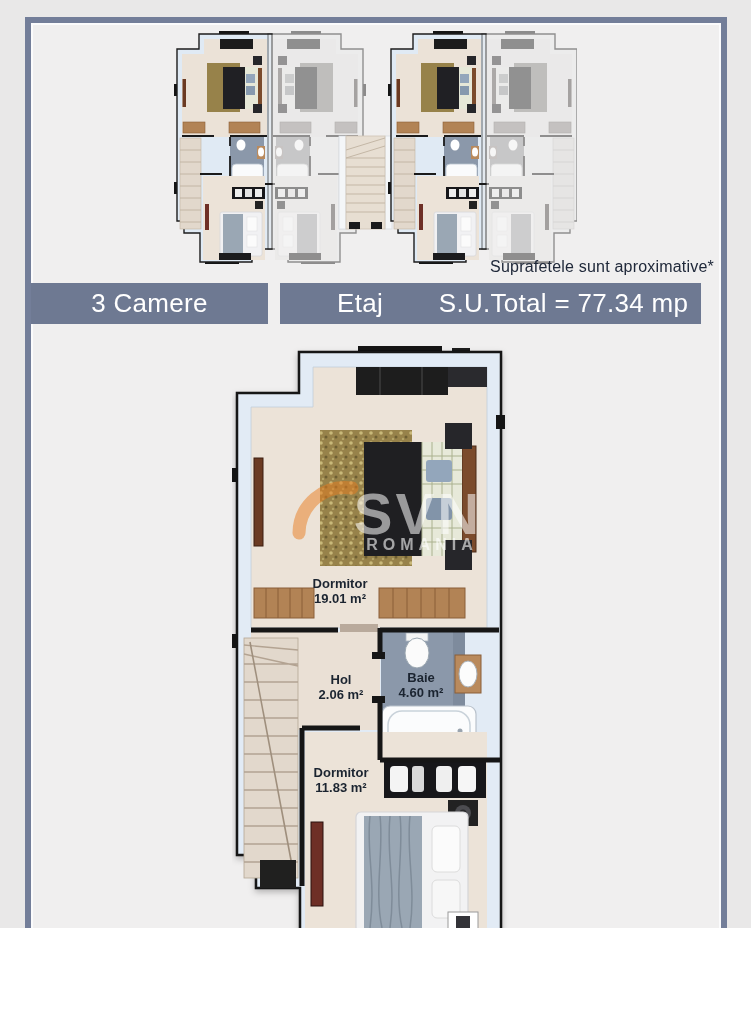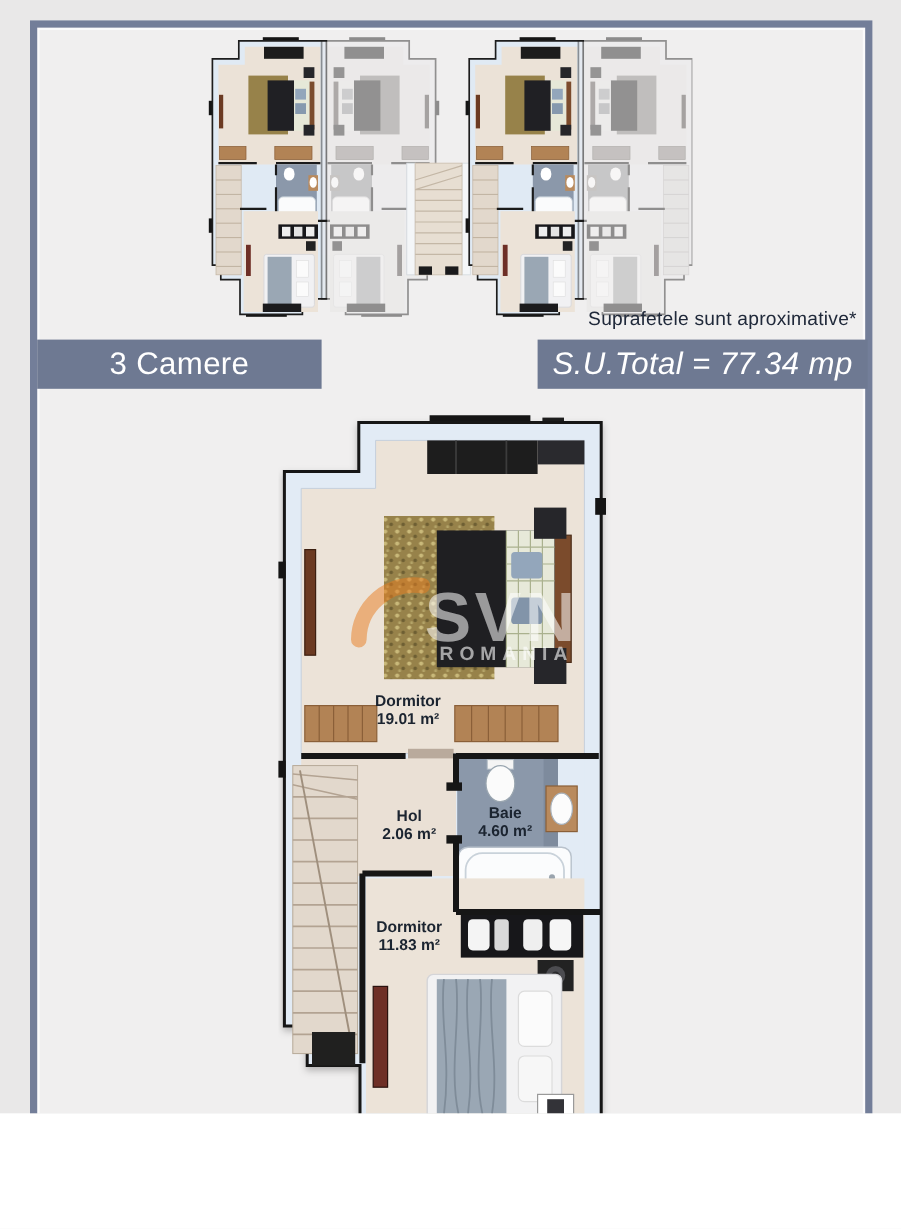--- a/index.html
+++ b/index.html
@@ -19,21 +19,21 @@
     position:absolute; left:430px; top:258px; width:284px; height:20px;
     text-align:right; font-size:16px; color:#20293a; letter-spacing:0.2px;
   }
   .bar {
     position:absolute; top:283px; height:41px; box-sizing:border-box;
     background:var(--bar-bg,#6e7992); color:#ffffff;
     text-align:center; line-height:41px; font-size:26px; letter-spacing:0.3px;
   }
   .bar-rooms { left:31px;  width:237px;text-align:center; }
   .bar-floor { left:280px; width:160px; }
-  .bar-area  { left:448px; width:275px;font-style:italic; }
+  .bar-area  { left:426px; width:275px; }
   .mainplan-wrap { position:absolute; left:232px; top:346px; width:280px; height:632px; }
   svg { display:block; }
   .room-name, .room-area {
     font-family:"Liberation Sans", sans-serif; font-weight:bold;
     font-size:13px; fill:#1b2430;
   }
   .wm-big {
     font-family:"Liberation Sans", sans-serif; font-weight:bold;
     font-size:58px; letter-spacing:3px; fill:rgba(255,255,255,0.55);
   }
@@ -128,20 +128,23 @@
           <use href="#ov-unit" transform="translate(577,34) scale(-1,1)"></use>
         </g>
       </g>
     </svg>
   </div>
 
   <div class="note">Suprafetele sunt aproximative*</div>
 
   <div class="bar bar-rooms">
     <span>3 Camere</span>
+  </div>
+  <div class="bar bar-floor">
+    <span>Etaj</span>
   </div>
   <div class="bar bar-area">
     <span>S.U.Total = 77.34 mp</span>
   </div>
 
   <div class="mainplan-wrap">
     <svg width="280" height="632" viewBox="224 346 280 632">
       <defs>
         <filter id="softshadow" x="-10%" y="-10%" width="120%" height="120%">
           <feDropShadow dx="0" dy="3" stdDeviation="3" flood-color="#000000" flood-opacity="0.25"></feDropShadow>

